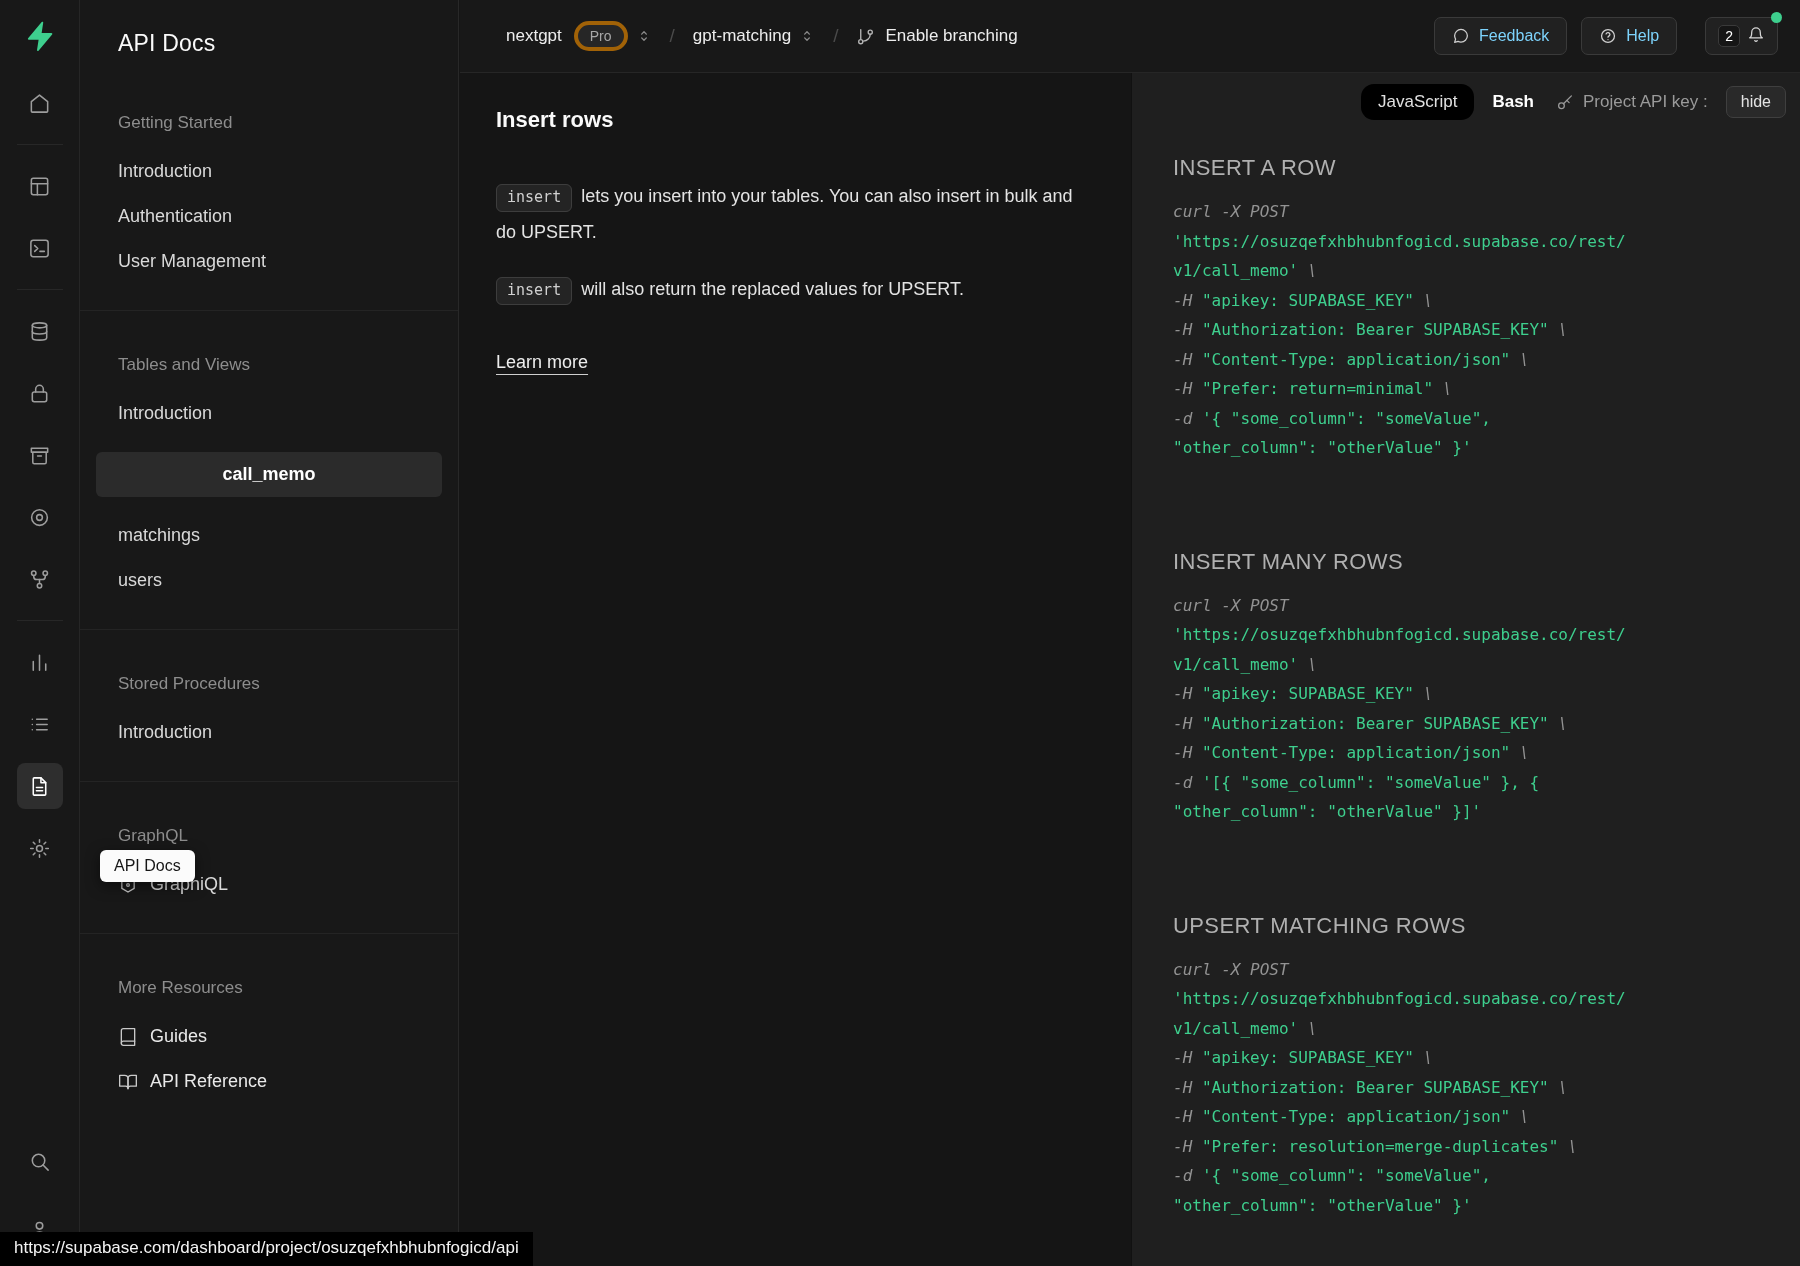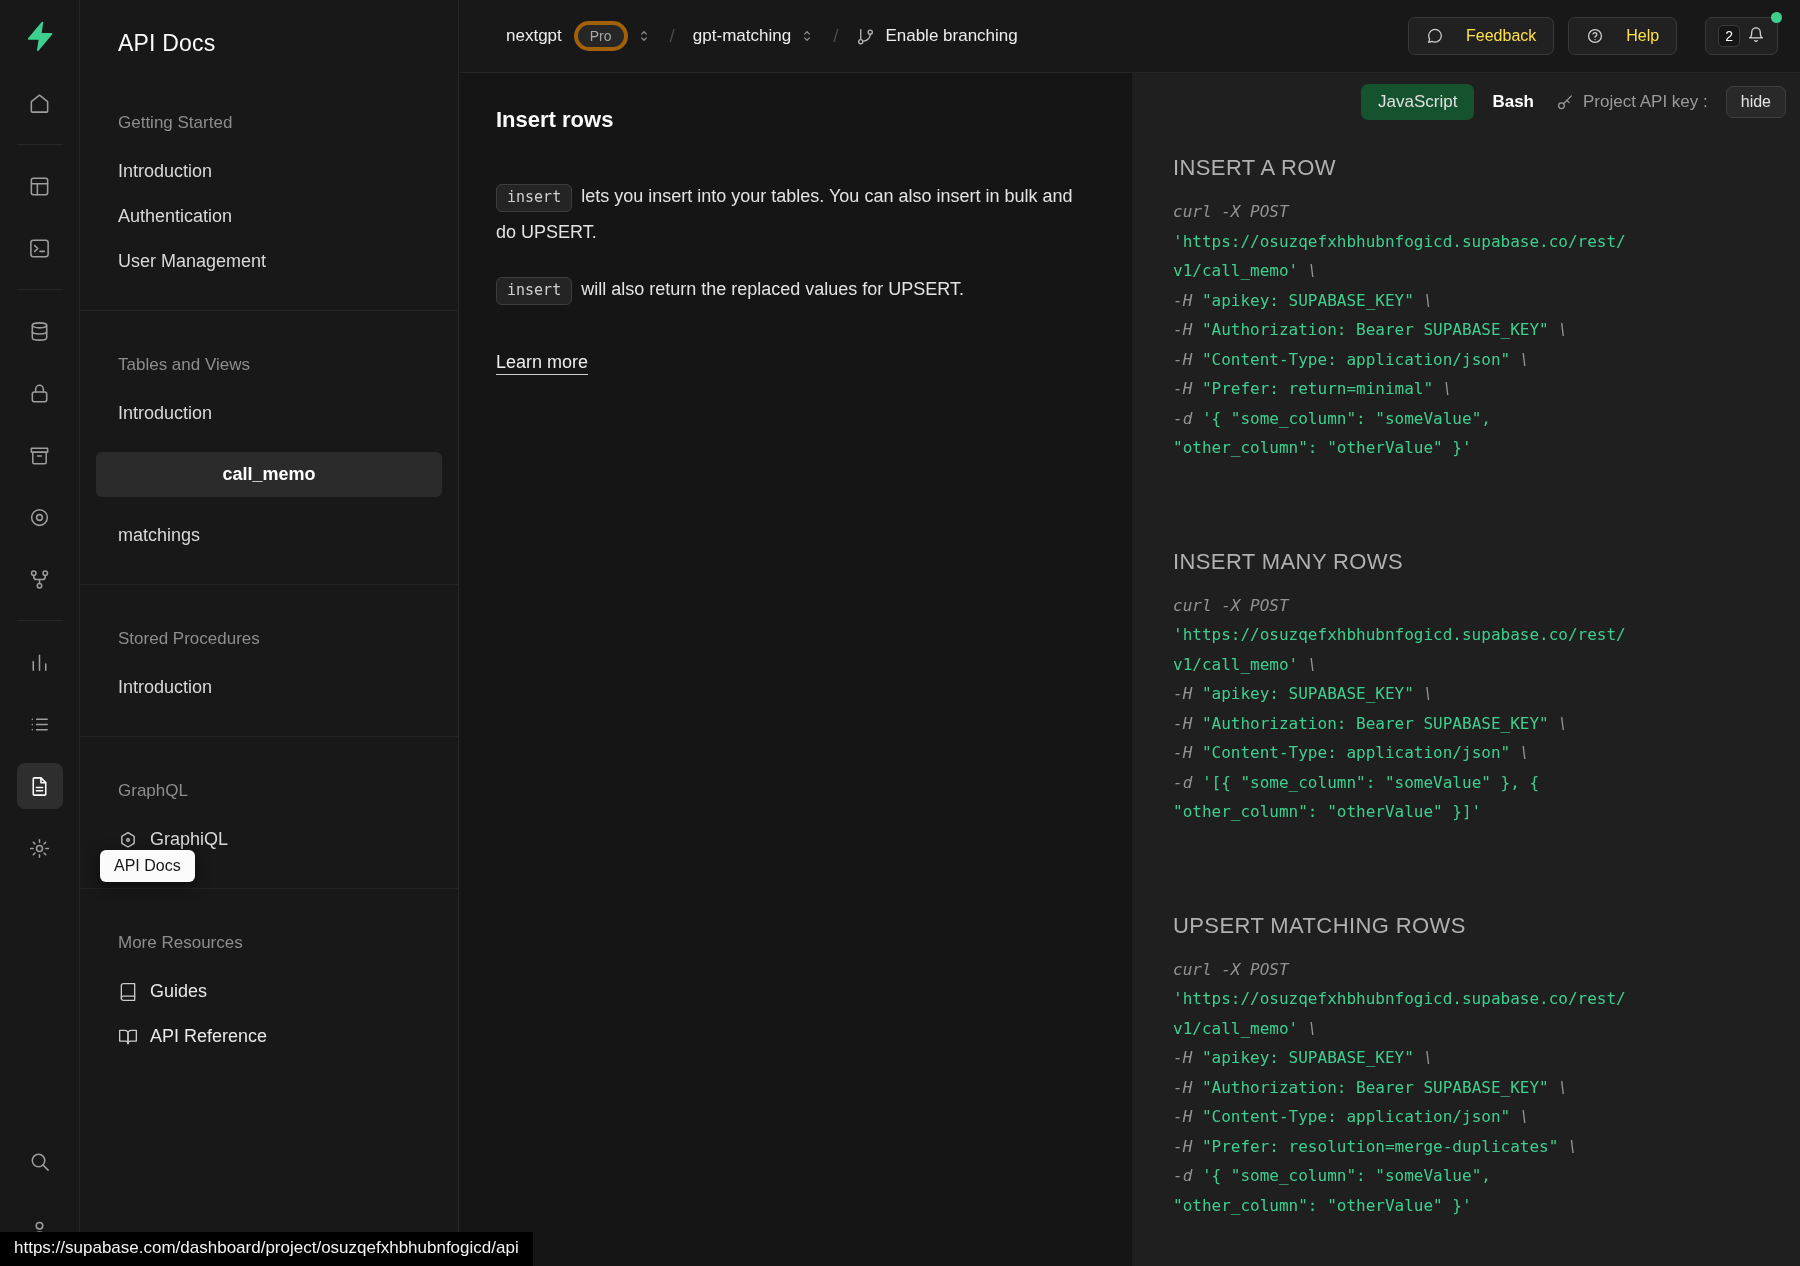--- a/index.html
+++ b/index.html
@@ -36,43 +36,43 @@
             display:flex; align-items:center; justify-content:space-between; padding:0 22px 0 46px; }
   .crumbs { display:flex; align-items:center; gap:12px; font-size:17px; color:#ededed; }
   .crumb { display:flex; align-items:center; cursor:pointer; }
   .pill { border:4px solid #a16207; background:#262626; color:#a8a8a8; font-size:14px; padding:3px 12px; border-radius:999px; margin-left:12px; }
   .selector { color:#8a8a8a; display:flex; margin-left:8px; }
   .slash { color:#4a4a4a; font-size:19px; padding:0 6px; }
   .branch-btn { display:flex; align-items:center; gap:10px; background:transparent; border:none; color:#ededed; font-size:17px;
                 cursor:pointer; font-family:inherit; }
   .branch-btn .ic { display:flex; color:#b5b5b5; }
   .top-actions { display:flex; align-items:center; gap:14px; }
-  .tb-btn { display:flex; align-items:center; gap:22px; height:38px; padding:0 17px; background:#212121; border:1px solid #3a3a3a;
-            border-radius:7px; color:#fde047; font-size:16px; cursor:pointer; font-family:inherit; }
+  .tb-btn { display:flex; align-items:center; gap:9px; height:38px; padding:0 17px; background:#212121; border:1px solid #3a3a3a;
+            border-radius:7px; color:#7dd3fc; font-size:16px; cursor:pointer; font-family:inherit; }
   .tb-btn .ic { display:flex; color:#cfcfcf; }
   .bell-wrap { position:relative; margin-left:14px; }
   .bell-btn { display:flex; align-items:center; gap:7px; height:38px; padding:0 12px; background:#212121; border:1px solid #3a3a3a;
               border-radius:7px; color:#d6d6d6; cursor:pointer; font-family:inherit; }
   .bell-badge { background:#161616; border:1px solid #3a3a3a; border-radius:5px; padding:0 6px; font-size:14px; color:#ffffff; line-height:20px; }
   .notif-dot { position:absolute; right:-4px; top:-5px; width:11px; height:11px; border-radius:50%; background:#3ecf8e; }
 
   
   .content { position:absolute; left:460px; top:73px; width:671px; bottom:0; background:#151515; padding:34px 40px 0 36px; }
   .content h1 { font-size:22px; font-weight:600; color:#fafafa; margin-bottom:46px; }
   .para { font-size:18px; line-height:35px; color:#e3e3e3; margin-bottom:22px; max-width:590px; }
   .chip { font-family:"DejaVu Sans Mono", monospace; font-size:15px; background:#242424; border:1px solid #3d3d3d; border-radius:6px;
           padding:3px 10px 5px; color:#d0d0d0; margin-right:4px; }
   .learn-more { display:inline-block; margin-top:22px; font-size:18px; color:#ededed; text-decoration:underline;
                 text-underline-offset:6px; text-decoration-color:#cfcfcf; cursor:pointer; }
 
   
   .codepanel { position:absolute; left:1131px; right:0; top:73px; bottom:0; background:#1f1f1f; border-left:1px solid #111; overflow:hidden; }
   .code-toolbar { display:flex; align-items:center; justify-content:flex-end; gap:18px; padding:10px 14px 0 0; height:48px; }
   .lang-tab { background:transparent; border:none; color:#cfcfcf; font-size:17px; cursor:pointer; font-family:inherit; }
-  .lang-tab-box { background:#14532d; border-radius:7px; padding:8px 17px; color:#e0e0e0; }
+  .lang-tab-box { background:#000000; border-radius:13px; padding:8px 17px; color:#e0e0e0; }
   .lang-tab-active { font-weight:700; color:#ffffff; }
   .key-group { display:flex; align-items:flex-end; gap:9px; color:#9a9a9a; font-size:17px; margin-left:4px; }
   .key-group .ic { display:flex; color:#9a9a9a; }
   .hide-btn { background:#292929; border:1px solid #3f3f3f; border-radius:7px; color:#e3e3e3; font-size:16px; padding:6px 14px;
               cursor:pointer; font-family:inherit; }
   .code-scroll { padding:34px 40px 0 41px; }
   .code-section { margin-bottom:86px; }
   .code-title { font-size:22px; color:#b0b0b0; margin-bottom:16px; letter-spacing:.4px; }
   .code-block { font-family:"DejaVu Sans Mono", monospace; font-size:16px; line-height:29.5px; white-space:pre; }
   .tok-p { color:#939393;font-style:italic; }
@@ -239,20 +239,23 @@
         <div class="side-section bordered">
           <div class="side-heading">Tables and Views</div>
           <div class="side-item">
             <span>Introduction</span>
           </div>
           <div class="side-item active">
             <span>call_memo</span>
           </div>
           <div class="side-item">
             <span>matchings</span>
+          </div>
+          <div class="side-item">
+            <span>users</span>
           </div>
         </div>
         <div class="side-section bordered">
           <div class="side-heading">Stored Procedures</div>
           <div class="side-item">
             <span>Introduction</span>
           </div>
         </div>
         <div class="side-section bordered">
           <div class="side-heading">GraphQL</div>

